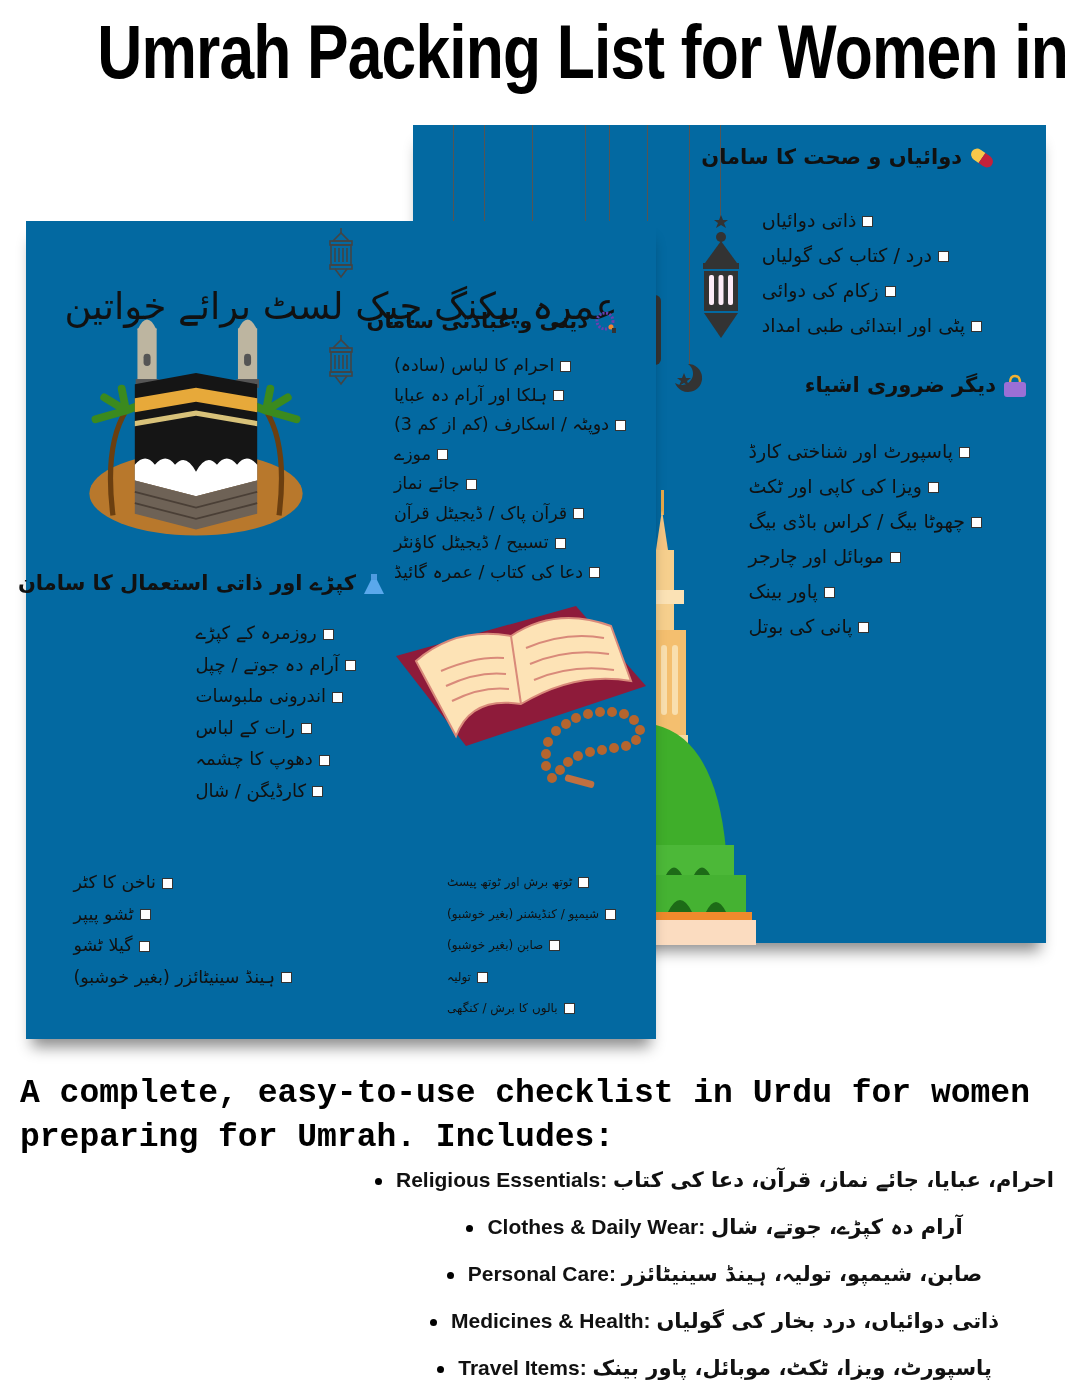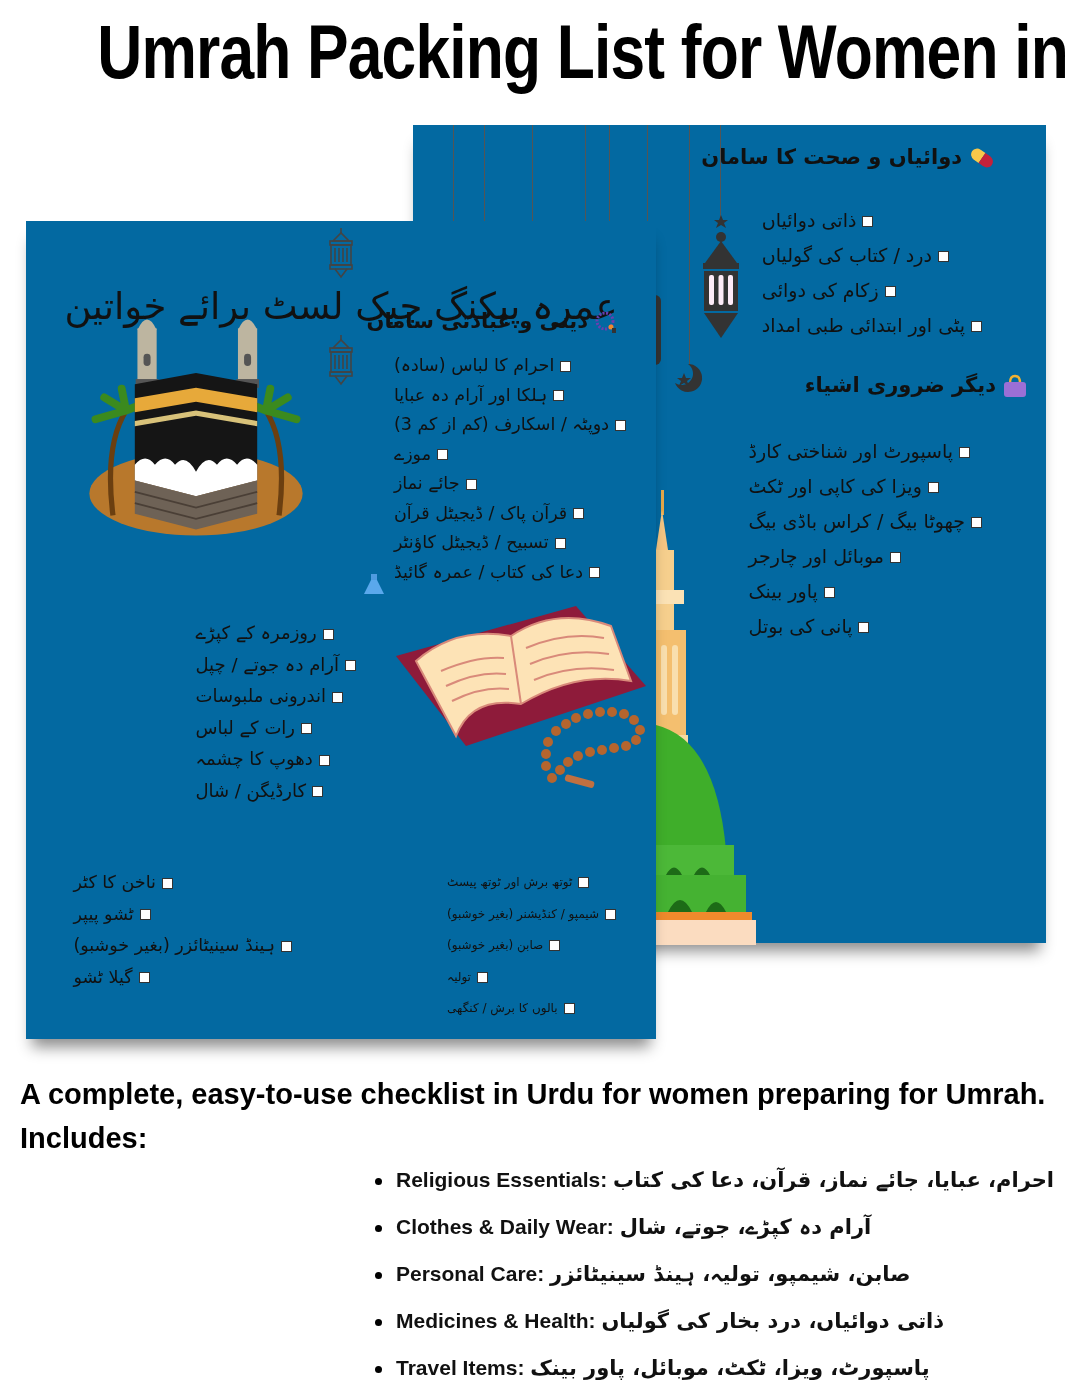--- a/index.html
+++ b/index.html
@@ -24,22 +24,22 @@
   .sec-title { position: absolute; font-weight: bold; font-size: 21px; white-space: nowrap; direction: rtl; }
   .emoji { display: inline-block; vertical-align: middle; margin-left: 6px; }
   .list { position: absolute; direction: rtl; text-align: left; font-size: 19px; line-height: 35px; list-style: none; white-space: nowrap; }
   .list li { display: block; }
   .cb { display: inline-block; width: 11px; height: 11px; border: 1.2px solid #333; margin-left: 6px; vertical-align: middle; background: #fff; }
 
   .hang-line { position: absolute; width: 1.2px; background: #555; }
 
   .front-title { position: absolute; left: 0; top: 6px; width: 630px; display: flex; align-items: center; gap: 6px; direction: rtl; font-size: 37px; white-space: nowrap; flex-direction: column; }
 
-  .desc { position: absolute; left: 20px; top: 1072px; width: 1040px; font-family: Liberation Sans, sans-serif; font-weight: bold; font-size: 29px; line-height: 44px; color: #000; }
-  .bullets { position: absolute; left: 375px; top: 1162px; list-style: none; font-family: "Liberation Sans", sans-serif; font-weight: bold; font-size: 21px; }
+  .desc { position: absolute; left: 20px; top: 1072px; width: 1040px; font-family: Liberation Mono, monospace; font-weight: bold; font-size: 33px; line-height: 44px; color: #000; }
+  .bullets { position: absolute; left: 375px; top: 1162px; list-style: none; font-family: "Liberation Sans", sans-serif; font-weight: bold; font-size: 21px; text-align: center; }
   .bullets li { height: 47px; line-height: 36px; white-space: nowrap; }
   .bullets .dot { display: inline-block; width: 7px; height: 7px; background: #000; border-radius: 50%; margin-right: 14px; vertical-align: middle; }
   .bullets .urdu-part { font-family: "DejaVu Sans", sans-serif; font-weight: bold; }
 </style>
 </head>
 <body>
 
 <h1 class="main-title">Umrah Packing List for Women in Urdu</h1>
 
 <div class="card card-back">
@@ -187,21 +187,21 @@
     <li><span class="cb"></span><span>جائے نماز</span></li>
     <li><span class="cb"></span><span>قرآن پاک / ڈیجیٹل قرآن</span></li>
     <li><span class="cb"></span><span>تسبیح / ڈیجیٹل کاؤنٹر</span></li>
     <li><span class="cb"></span><span>دعا کی کتاب / عمرہ گائیڈ</span></li>
   </ul>
 
   <div class="sec-title urdu" style="right:270px;top:350px">
     <svg class="emoji" width="24" height="24" viewBox="0 0 24 24">
       <rect x="9" y="2" width="6" height="6" fill="#4e9be0"></rect>
         <path d="M9 8 L15 8 L22 22 L2 22 Z" fill="#5aa8ec"></path>
-    </svg>
+    </svg><span>کپڑے اور ذاتی استعمال کا سامان</span>
   </div>
   <ul class="list urdu" style="right:300px;top:396px;line-height:31.5px;font-size:18px">
     <li><span class="cb"></span><span>روزمرہ کے کپڑے</span></li>
     <li><span class="cb"></span><span>آرام دہ جوتے / چپل</span></li>
     <li><span class="cb"></span><span>اندرونی ملبوسات</span></li>
     <li><span class="cb"></span><span>رات کے لباس</span></li>
     <li><span class="cb"></span><span>دھوپ کا چشمہ</span></li>
     <li><span class="cb"></span><span>کارڈیگن / شال</span></li>
   </ul>
 
@@ -239,22 +239,22 @@
   <ul class="list urdu" style="right:40px;top:646px;line-height:31.5px;font-size:12px">
     <li><span class="cb"></span><span>ٹوتھ برش اور ٹوتھ پیسٹ</span></li>
     <li><span class="cb"></span><span>شیمپو / کنڈیشنر (بغیر خوشبو)</span></li>
     <li><span class="cb"></span><span>صابن (بغیر خوشبو)</span></li>
     <li><span class="cb"></span><span>تولیہ</span></li>
     <li><span class="cb"></span><span>بالوں کا برش / کنگھی</span></li>
   </ul>
   <ul class="list urdu" style="right:364px;top:646px;line-height:31.5px;font-size:17.5px">
     <li><span class="cb"></span><span>ناخن کا کٹر</span></li>
     <li><span class="cb"></span><span>ٹشو پیپر</span></li>
+    <li><span class="cb"></span><span>گیلا ٹشو</span></li>
     <li><span class="cb"></span><span>ہینڈ سینیٹائزر (بغیر خوشبو)</span></li>
-    <li><span class="cb"></span><span>گیلا ٹشو</span></li>
   </ul>
 </div>
 
 <p class="desc">A complete, easy-to-use checklist in Urdu for women preparing for Umrah. Includes:</p>
 
 <ul class="bullets">
   <li><span class="dot"></span><span>Religious Essentials:</span> <span class="urdu-part">احرام، عبایا، جائے نماز، قرآن، دعا کی کتاب</span></li>
   <li><span class="dot"></span><span>Clothes &amp; Daily Wear:</span> <span class="urdu-part">آرام دہ کپڑے، جوتے، شال</span></li>
   <li><span class="dot"></span><span>Personal Care:</span> <span class="urdu-part">صابن، شیمپو، تولیہ، ہینڈ سینیٹائزر</span></li>
   <li><span class="dot"></span><span>Medicines &amp; Health:</span> <span class="urdu-part">ذاتی دوائیاں، درد بخار کی گولیاں</span></li>

